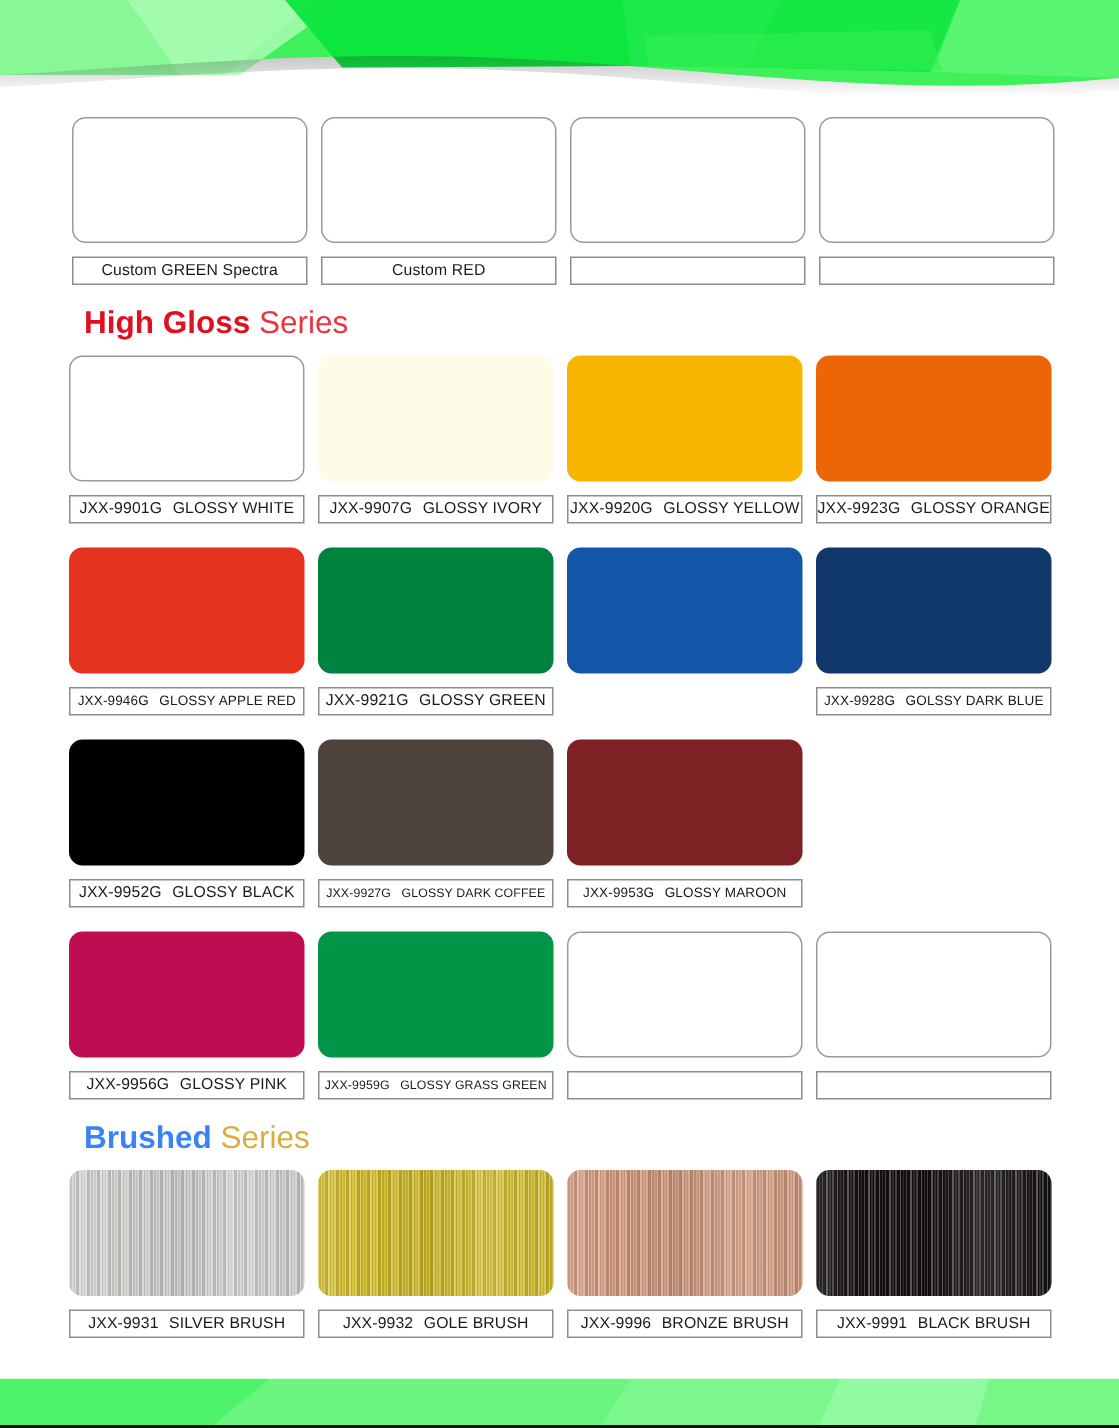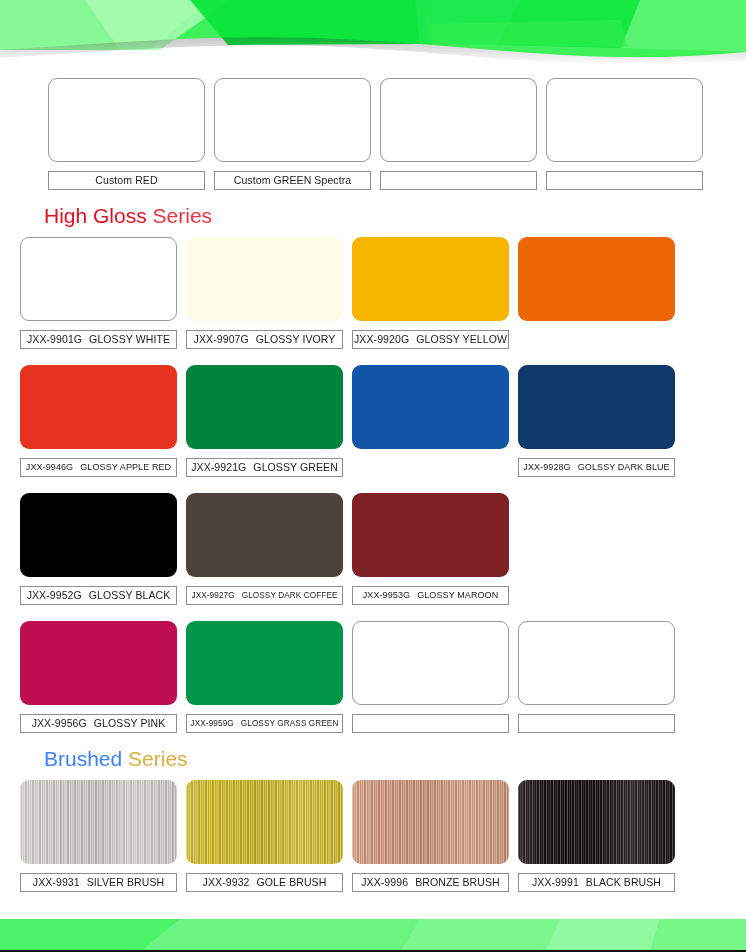--- a/index.html
+++ b/index.html
@@ -39,21 +39,21 @@
   .content {
     position: absolute;
     top: 78px; left: 0;
     width: 746px;
   }
 
   .grid {
     display: grid;
     grid-template-columns: repeat(4, 166px);
     column-gap: 0px;
-    padding-left: 20px;
+    padding-left: 46px;
     box-sizing: border-box;
   }
   .grid.row-custom { padding-left: 48px; grid-template-columns: repeat(4, 166px); }
 
   .cell {
     width: 166px;
     box-sizing: border-box;
   }
 
   .swatch {
@@ -130,21 +130,21 @@
   .row-gap { height: 16px; }
 
   
   .section-title {
     padding-left: 44px;
     margin: 14px 0 9px 0;
     font-size: 21px;
     line-height: 24px;
     white-space: nowrap;
   }
-  .section-title .strong { font-weight: normal; }
+  .section-title .strong { font-weight: bold; margin-left: 12px; }
   .section-title .light  { font-weight: normal; }
   .section-title.gloss .strong { color: #E01020; }
   .section-title.gloss .light  { color: #E8353F; }
   .section-title.brushed-t .strong { color: #3b82f6; }
   .section-title.brushed-t .light  { color: #D9AE3C; }
 </style>
 </head>
 <body>
 
 <div class="header">
@@ -165,25 +165,25 @@
     <path d="M430,24 L620,20 L628,47 L432,44 Z" fill="#34EE52" opacity="0.55"></path>
     <path d="M0,50 C110,44 220,32 360,40 C500,48 600,66 746,52 L746,60 C600,74 500,56 360,48 C220,40 110,52 0,58 Z" fill="url(#hgShadow)"></path>
   </svg>
 </div>
 
 <div class="content">
 
   <div class="grid row-custom" id="custom-row">
       <div class="cell">
         <div class="swatch outline" style="background: rgb(255, 255, 255);"></div>
+        <div class="label w-1"><span>Custom GREEN Spectra</span></div>
+      </div>
+      <div class="cell">
+        <div class="swatch outline" style="background: rgb(255, 255, 255);"></div>
         <div class="label w-1"><span>Custom RED</span></div>
-      </div>
-      <div class="cell">
-        <div class="swatch outline" style="background: rgb(255, 255, 255);"></div>
-        <div class="label w-1"><span>Custom GREEN Spectra</span></div>
       </div>
       <div class="cell">
         <div class="swatch outline" style="background: rgb(255, 255, 255);"></div>
         <div class="label w-1"><span></span></div>
       </div>
       <div class="cell">
         <div class="swatch outline" style="background: rgb(255, 255, 255);"></div>
         <div class="label w-1"><span></span></div>
       </div>
     </div>
@@ -198,20 +198,21 @@
         <div class="cell">
           <div class="swatch plain" style="background: rgb(254, 252, 230);"></div>
           <div class="label w-1"><span class="code">JXX-9907G</span><span class="sp"></span><span class="name">GLOSSY IVORY</span></div>
         </div>
         <div class="cell">
           <div class="swatch plain" style="background: rgb(247, 181, 0);"></div>
           <div class="label w-1"><span class="code">JXX-9920G</span><span class="sp"></span><span class="name">GLOSSY YELLOW</span></div>
         </div>
         <div class="cell">
           <div class="swatch plain" style="background: rgb(236, 102, 8);"></div>
+          <div class="label w-1"><span class="code">JXX-9923G</span><span class="sp"></span><span class="name">GLOSSY ORANGE</span></div>
         </div>
       </div>
       <div class="row-gap"></div>
       <div class="grid">
         <div class="cell">
           <div class="swatch plain" style="background: rgb(230, 51, 31);"></div>
           <div class="label w-1 tight"><span class="code">JXX-9946G</span><span class="sp"></span><span class="name">GLOSSY APPLE RED</span></div>
         </div>
         <div class="cell">
           <div class="swatch plain" style="background: rgb(0, 131, 62);"></div>

